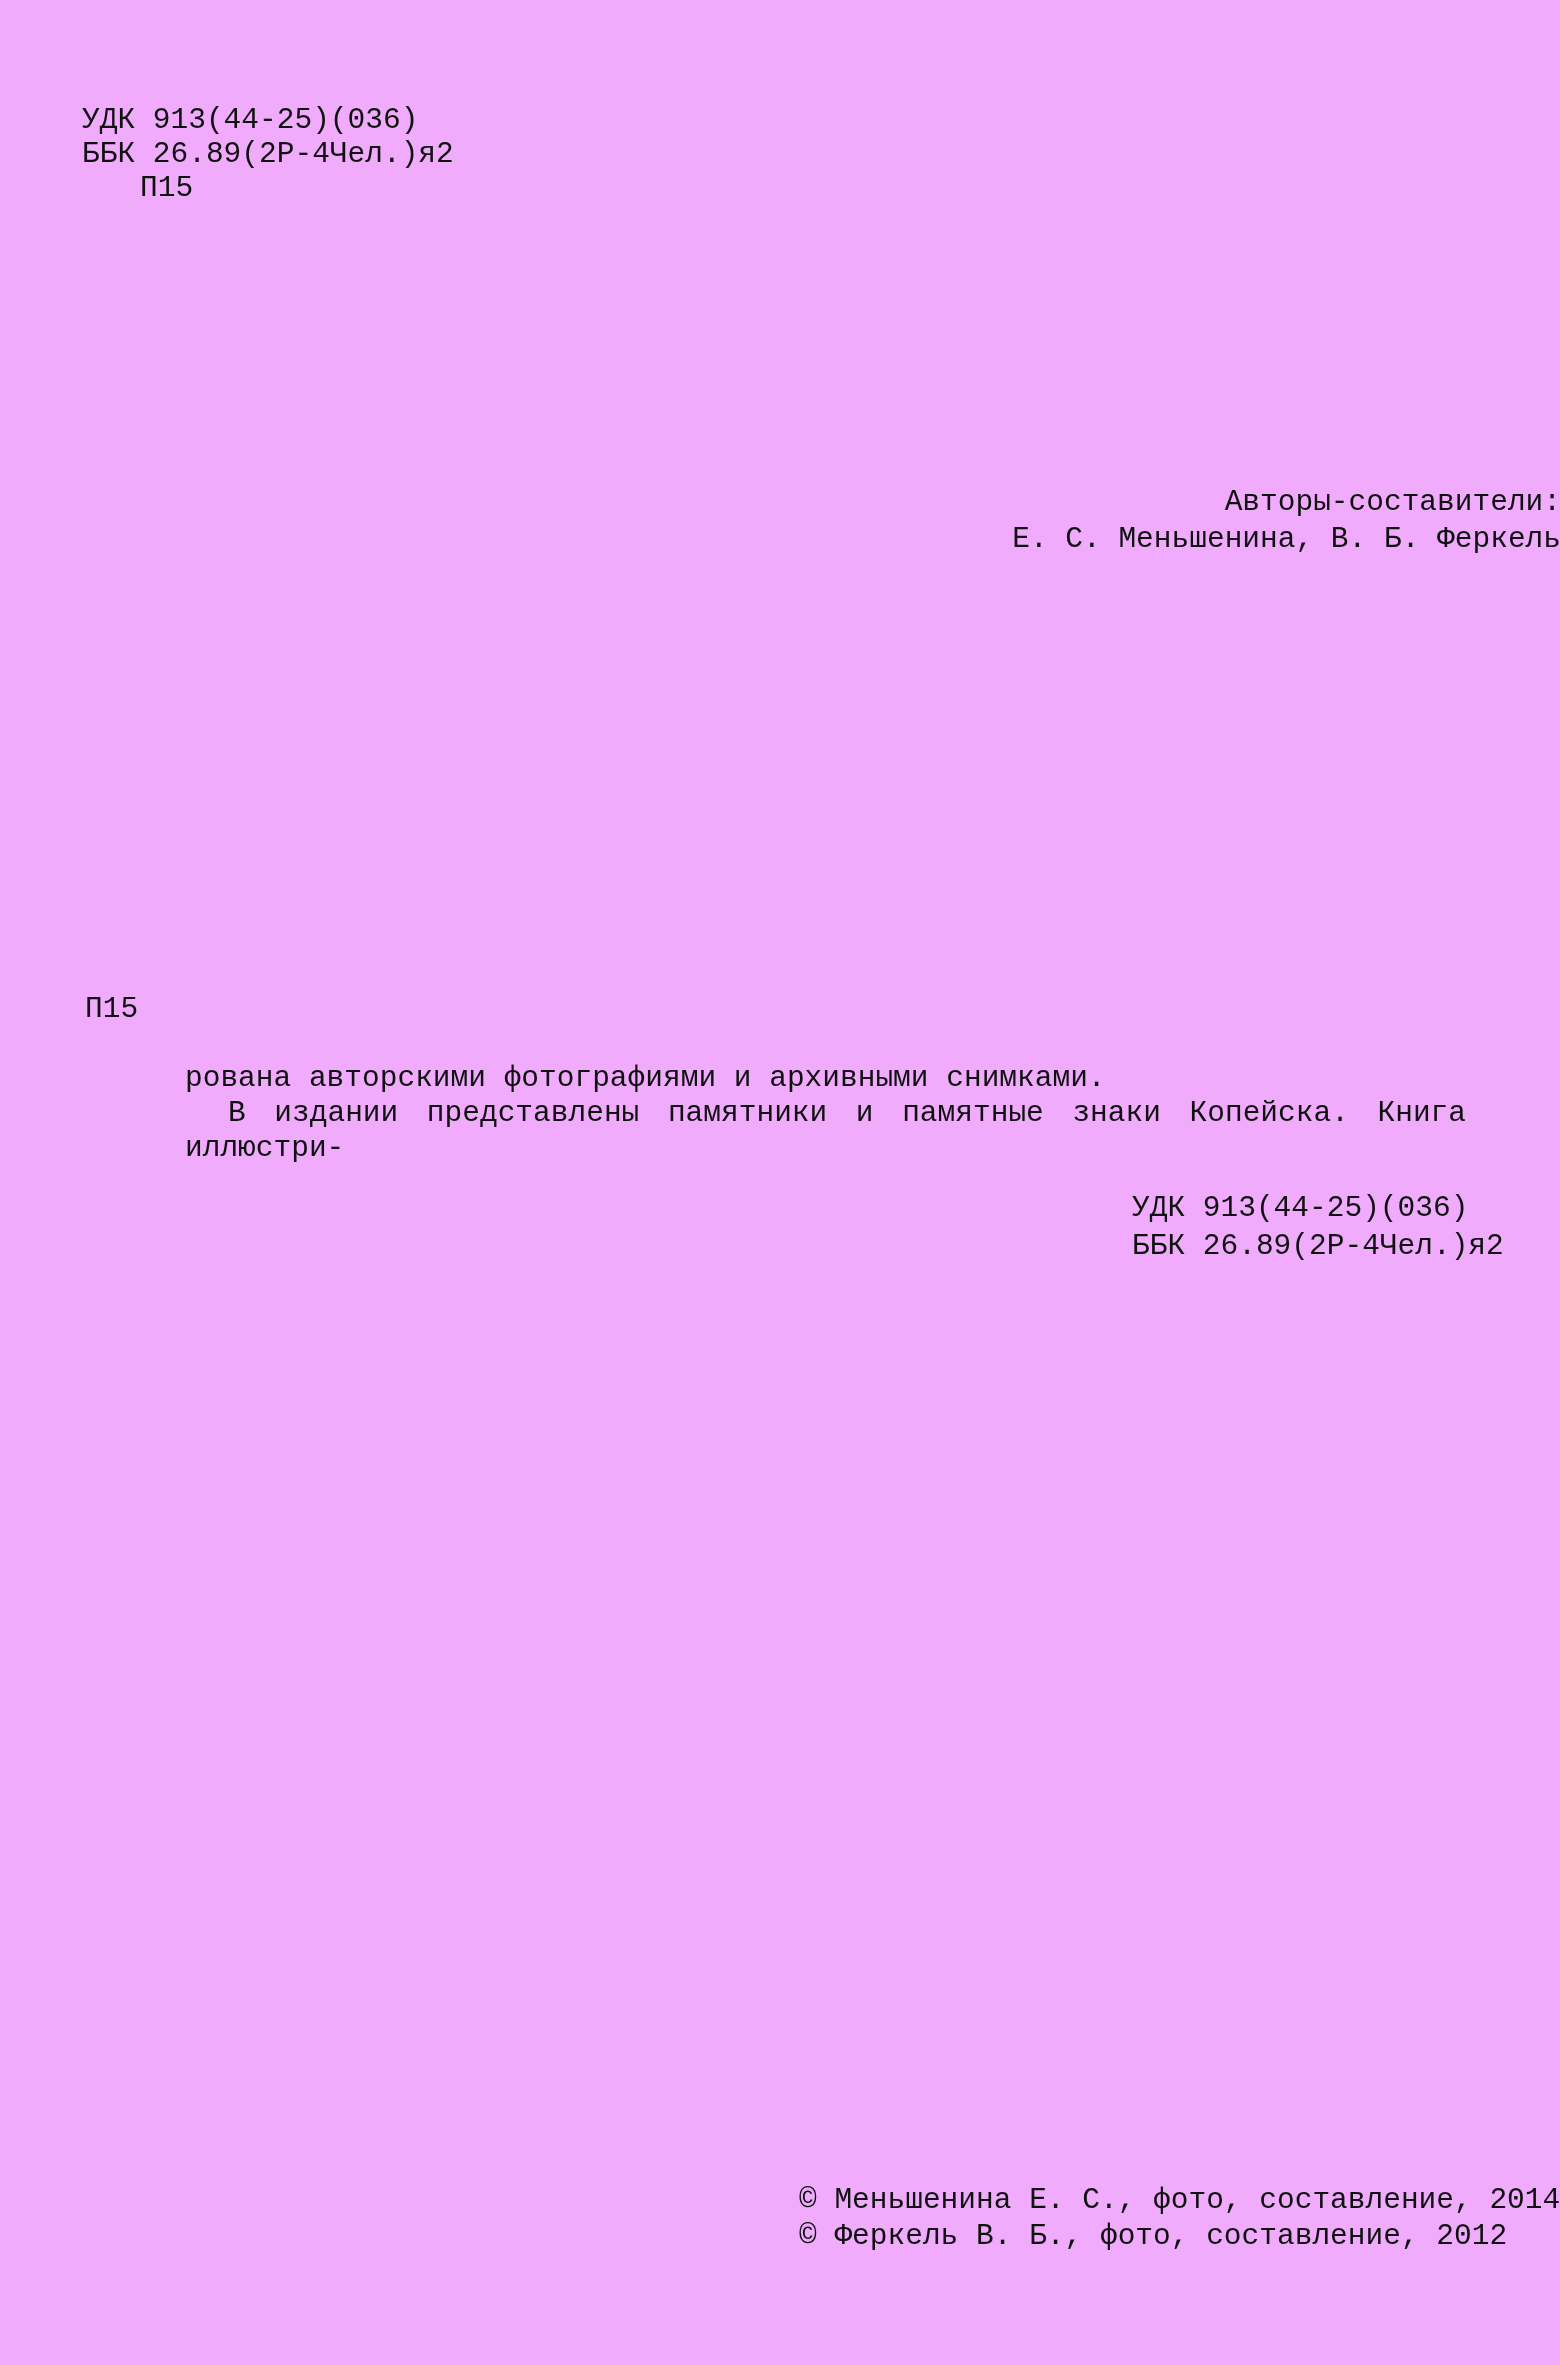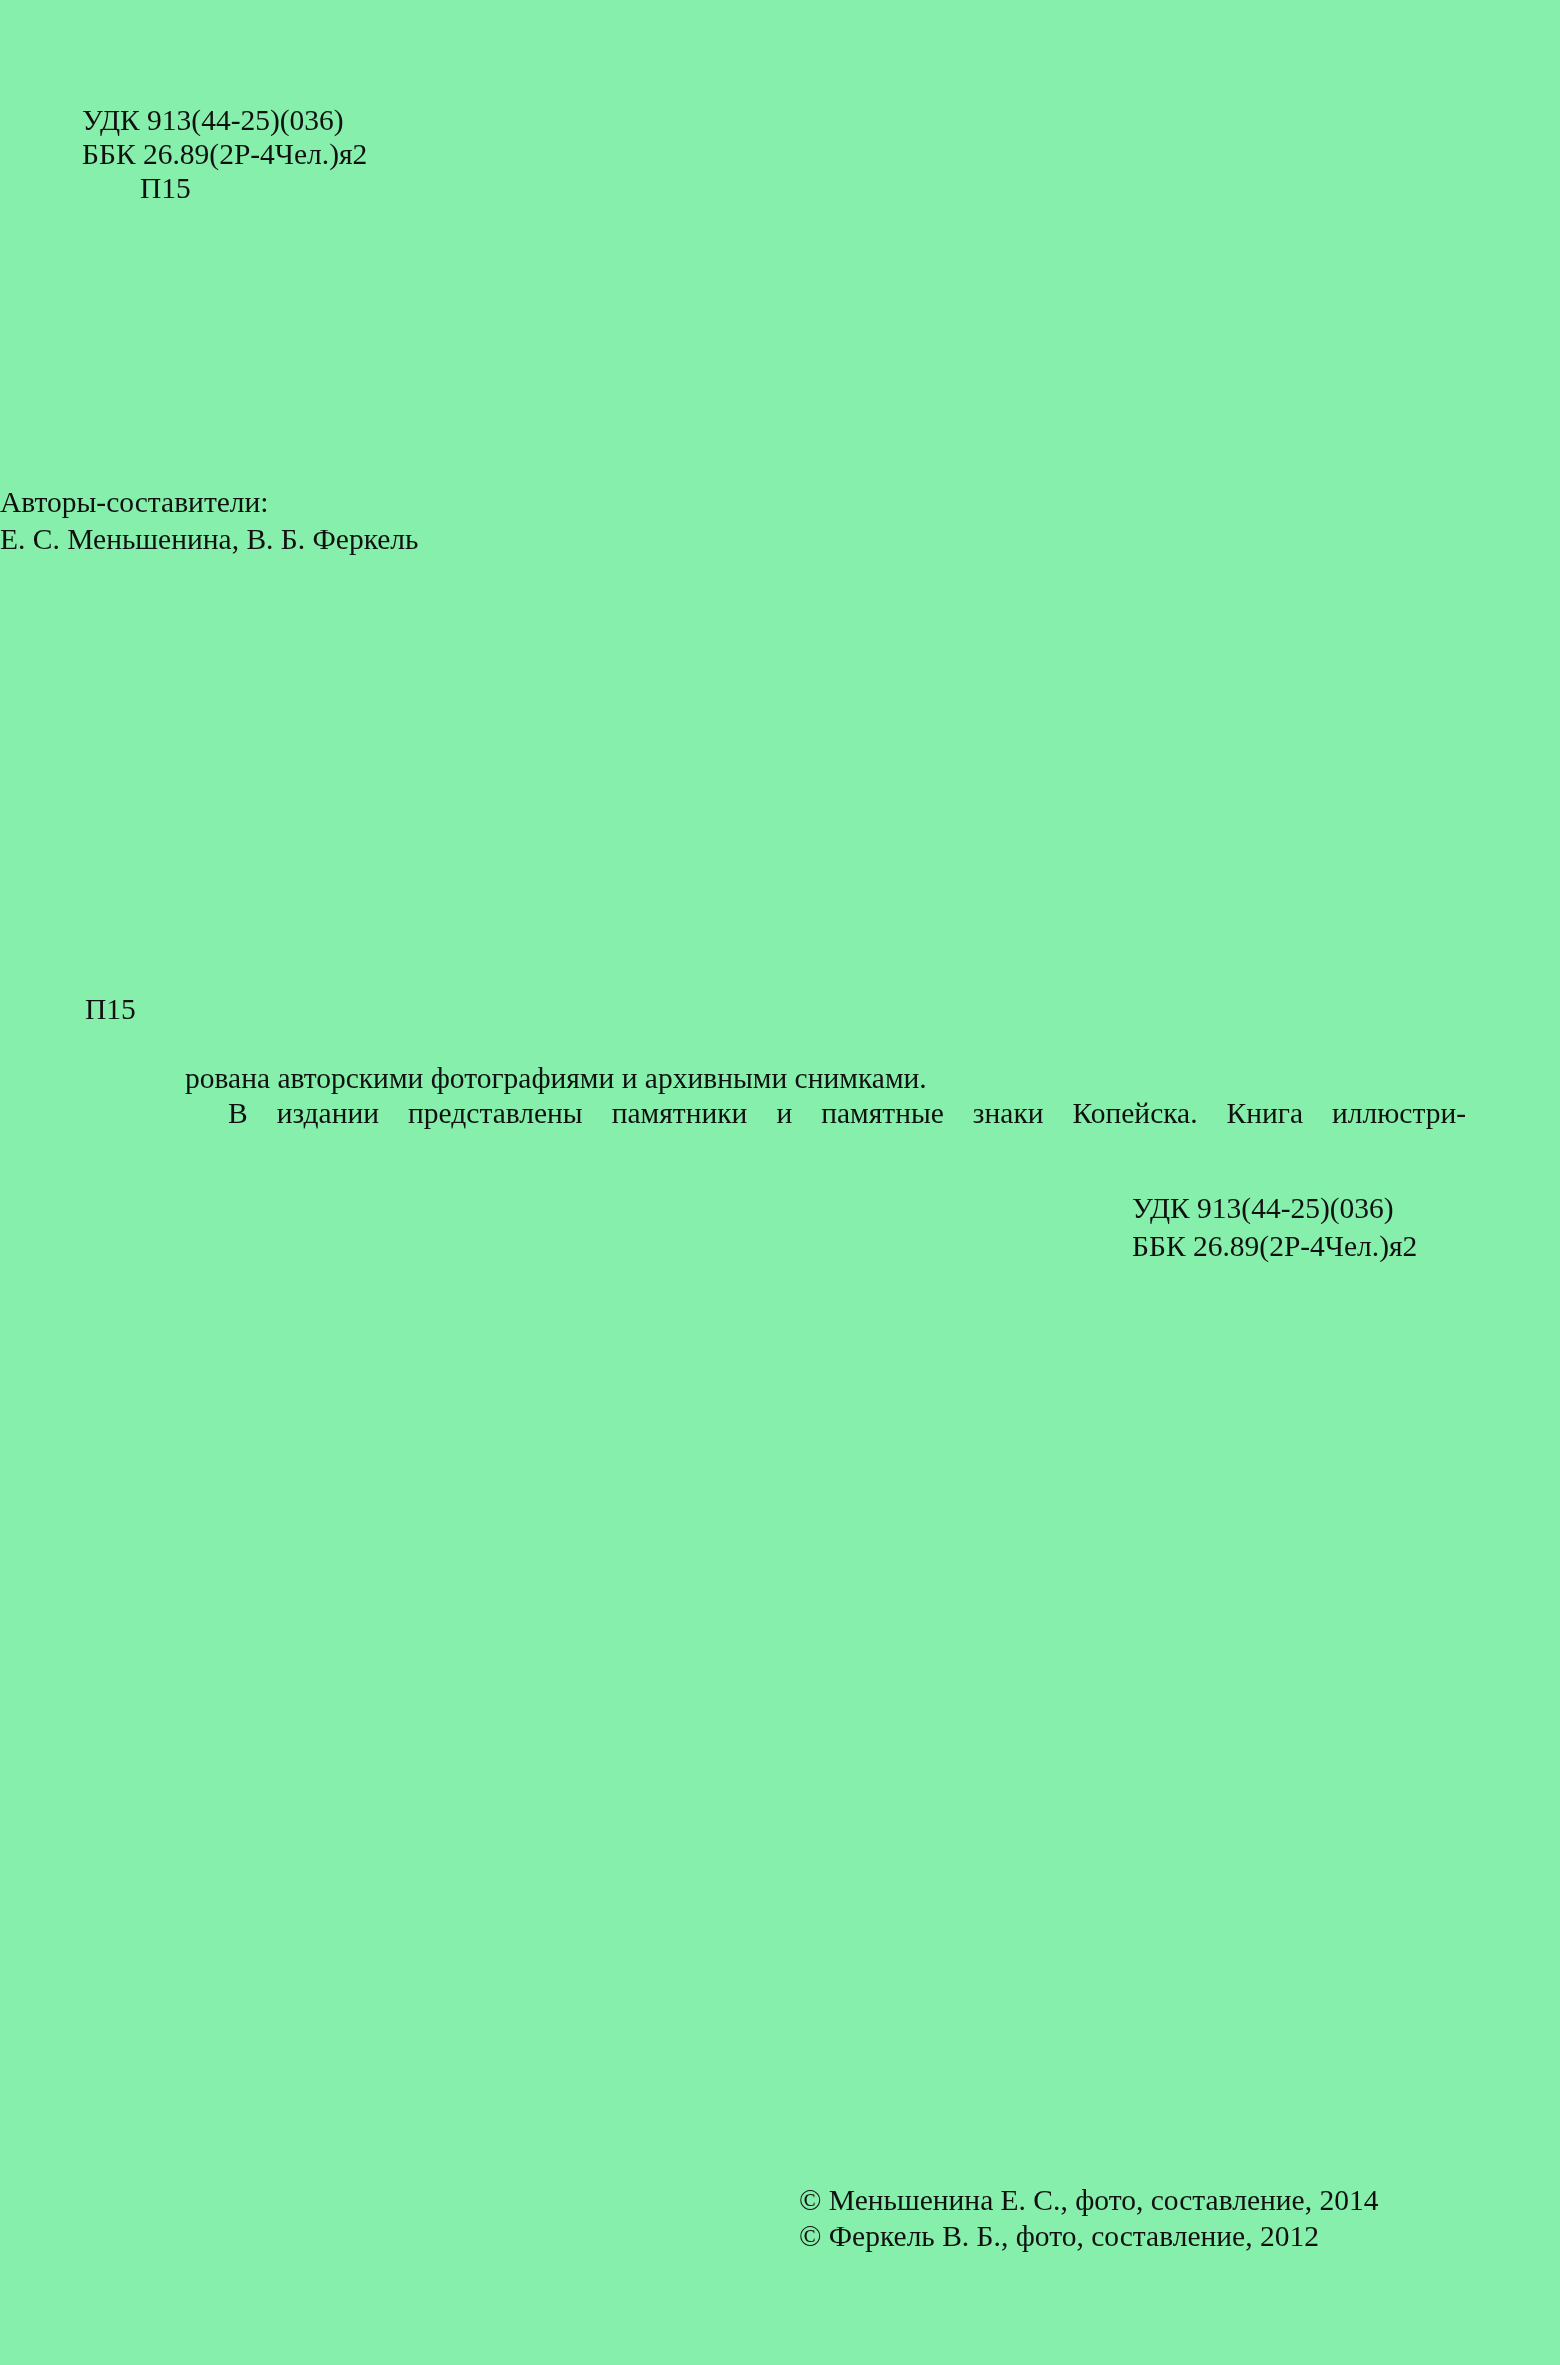--- a/index.html
+++ b/index.html
@@ -4,43 +4,43 @@
 <style>
   html, body {
     margin: 0;
     padding: 0;
     background: #ffffff;
   }
   .page {
     position: relative;
     width: 1561px;
     height: 2366px;
-    background: #86efac;
+    background: #f0abfc;
     color: #111111;
-    font-family: Liberation Serif, serif;
+    font-family: Liberation Mono, monospace;
     font-size: 29.5px;
     overflow: hidden;
   }
   .block { position: absolute; }
 
   
   .udk-top {
     left: 82px;
     top: 103px;
     line-height: 34px;
     text-align: left;
   }
   .udk-top .sign { padding-left: 58px; }
 
   
   .authors {
     left: 0;
     top: 484px;
     width: 1561px;
-    text-align: left;
+    text-align: right;
     line-height: 37px;
   }
 
   
   .sign-margin {
     left: 85px;
     top: 992px;
     line-height: 35px;
   }
 

